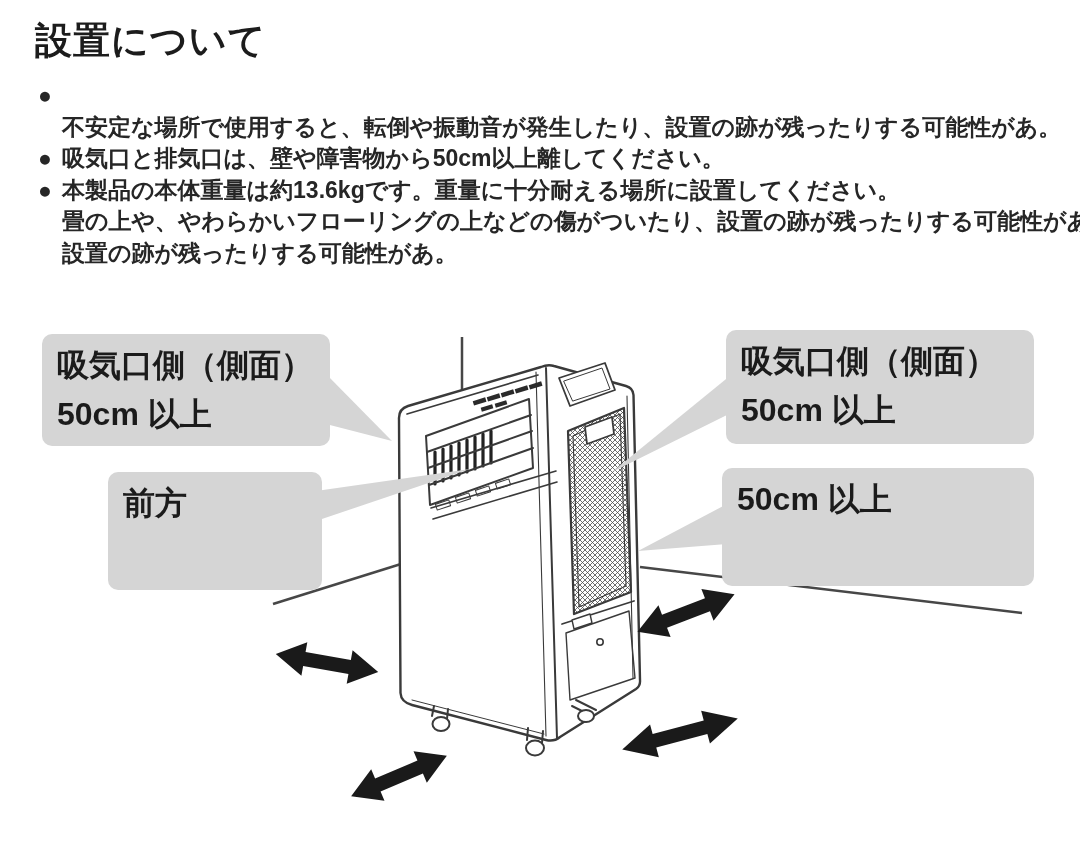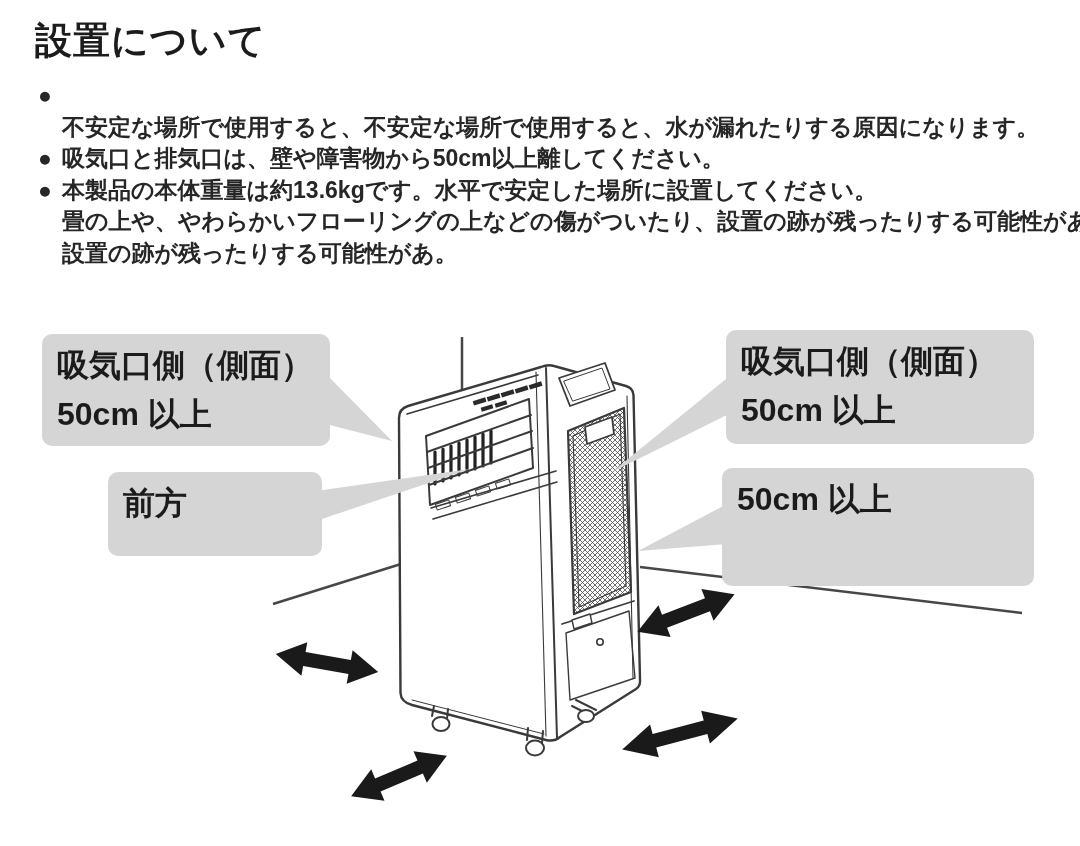--- a/index.html
+++ b/index.html
@@ -28,29 +28,29 @@
 <div id="stage">
 
   <div id="page-title">設置について</div>
 
   <div id="intro">
     <div class="bline">
         <span class="marker">●</span>
       </div>
     <div class="bline">
         <span class="marker"></span>
-        <span>不安定な場所で使用すると、不安定な場所で使用すると、水が漏れたりする原因になります。</span>
+        <span>不安定な場所で使用すると、転倒や振動音が発生したり、設置の跡が残ったりする可能性があ。</span>
       </div>
     <div class="bline">
         <span class="marker">●</span>
         <span>吸気口と排気口は、壁や障害物から50cm以上離してください。</span>
       </div>
     <div class="bline">
         <span class="marker">●</span>
-        <span>本製品の本体重量は約13.6kgです。水平で安定した場所に設置してください。</span>
+        <span>本製品の本体重量は約13.6kgです。重量に十分耐える場所に設置してください。</span>
       </div>
     <div class="bline">
         <span class="marker"></span>
         <span>畳の上や、やわらかいフローリングの上などの傷がついたり、設置の跡が残ったりする可能性があ</span>
       </div>
     <div class="bline">
         <span class="marker"></span>
         <span>設置の跡が残ったりする可能性があ。</span>
       </div>
   </div>
@@ -157,21 +157,21 @@
       <path transform="translate(686,613) rotate(-21)" d="M -52 0 L -23 -17 L -23 -7 L 23 -7 L 23 -17 L 52 0 L 23 17 L 23 7 L -23 7 L -23 17 Z"></path>
       <path transform="translate(680,734) rotate(-15) scale(1.15,1)" d="M -52 0 L -23 -17 L -23 -7 L 23 -7 L 23 -17 L 52 0 L 23 17 L 23 7 L -23 7 L -23 17 Z"></path>
     </g>
   </svg>
 
   <div class="callout" style="left:42px;top:334px;width:288px;height:112px;">
     <span class="cl">吸気口側（側面）</span>
     <span class="cl">50cm 以上</span>
   </div>
 
-  <div class="callout" style="left:108px;top:472px;width:214px;height:84px;">
+  <div class="callout" style="left:108px;top:472px;width:214px;height:118px;">
     <span class="cl">前方</span>
   </div>
 
   <div class="callout" style="left:726px;top:330px;width:308px;height:114px;">
     <span class="cl">吸気口側（側面）</span>
     <span class="cl">50cm 以上</span>
   </div>
 
   <div class="callout" style="left:722px;top:468px;width:312px;height:118px;">
     <span class="cl">50cm 以上</span>

